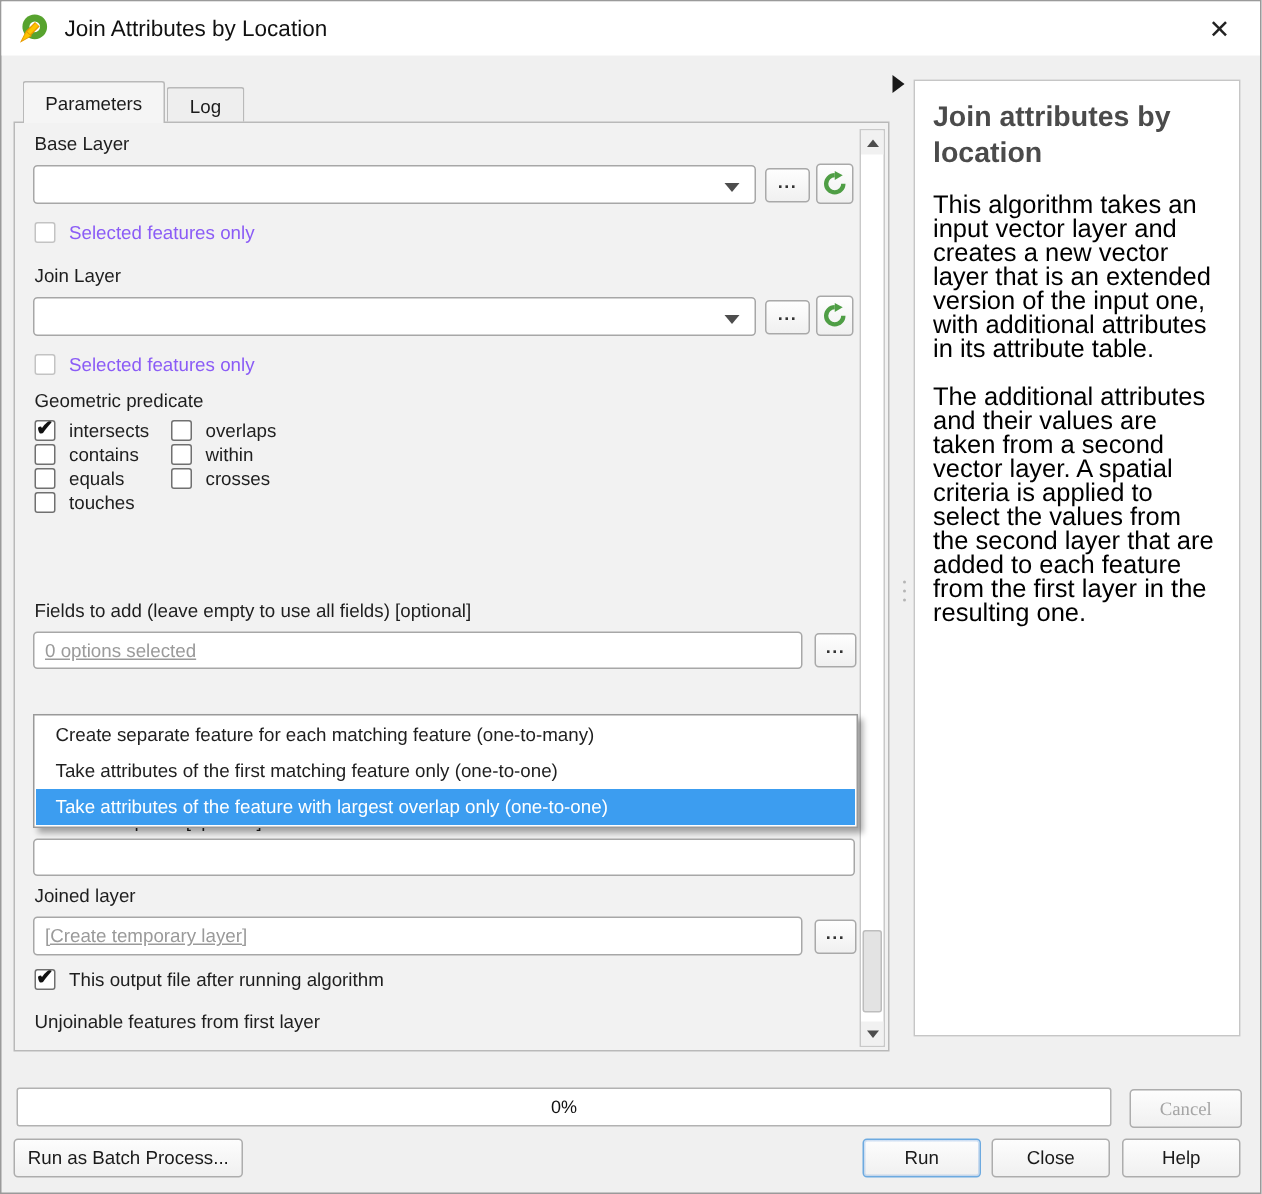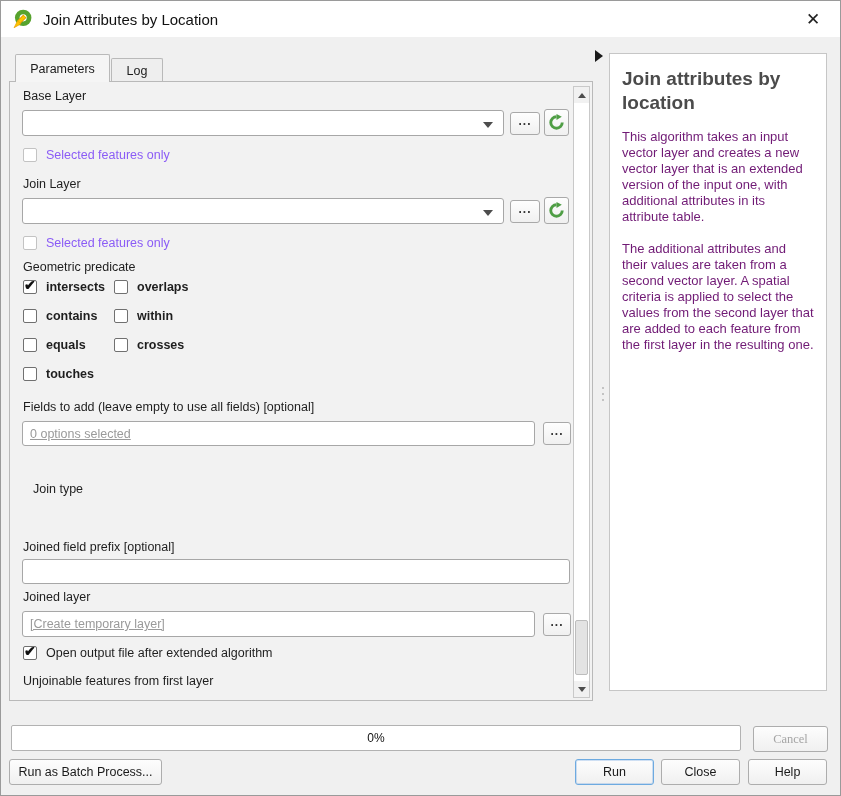--- a/index.html
+++ b/index.html
@@ -28,42 +28,42 @@
   .sbtn { position:absolute; background:linear-gradient(#fefefe,#f0f0f0); border:1px solid #a9a9a9; border-radius:3px; display:flex; align-items:center; justify-content:center; font-size:12px; color:#333; cursor:pointer; }
   .dots { letter-spacing:1px; font-weight:bold; padding-bottom:6px; }
   .iter svg { width:17px; height:17px; }
 
   
   .cbrow { display:flex; align-items:center; gap:9px; font-size:12.5px; color:#1e1e1e; }
   .cbbox { width:14px; height:14px; background:#fff; border:1px solid #707070; border-radius:2px; position:relative; flex:0 0 auto; }
   .cbrow.checked .cbbox::after { content:"\2714"; position:absolute; left:0px; top:-4px; font-size:14px; font-weight:bold; color:#111; }
   .cbrow.disabled { color:#8b5cf6; }
   .cbrow.disabled .cbbox { border-color:#c3c3c3; }
-  .predgrid { position:absolute; left:13px; top:198px; display:grid; grid-template-columns:91px 150px; row-gap:15px;font-weight:bold; }
+  .predgrid { position:absolute; left:13px; top:198px; display:grid; grid-template-columns:91px 150px; row-gap:2px; }
 
   
   .popup { position:absolute; left:12px; top:394px; width:550px; background:#fff; border:1px solid #9a9a9a; box-shadow:3px 3px 4px rgba(0,0,0,0.33); z-index:6; padding:1px; }
   .opt { height:24px; display:flex; align-items:center; padding:0 13px; font-size:12.5px; color:#1e1e1e; white-space:nowrap; cursor:pointer; }
   .opt.sel { background:#3c9df0; color:#fff; }
   .hiddenlbl { z-index:1; }
 
   
   .sbar { position:absolute; right:2px; top:4px; width:17px; height:612px; background:#fff; border:1px solid #c9c9c9; }
   .sbtnarrow { position:absolute; left:0; width:15px; height:16px; background:#f1f1f1; display:flex; align-items:center; justify-content:center; cursor:pointer; }
   .tri-up { width:0; height:0; border-left:4px solid transparent; border-right:4px solid transparent; border-bottom:5px solid #4d4d4d; }
   .tri-down { width:0; height:0; border-left:4px solid transparent; border-right:4px solid transparent; border-top:5px solid #4d4d4d; }
   .thumb { position:absolute; left:1px; width:13px; top:533px; height:55px; background:#e3e3e3; border:1px solid #bdbdbd; border-radius:2px; cursor:grab; }
 
   
   .collapse { position:absolute; left:594px; top:49px; width:0; height:0; border-top:6px solid transparent; border-bottom:6px solid transparent; border-left:8px solid #1a1a1a; cursor:pointer; }
   .splitdots { position:absolute; left:600px; top:386px; width:3px; height:34px; display:flex; flex-direction:column; gap:4px; align-items:center; }
   .splitdots i { width:2px; height:2px; background:#b5b5b5; border-radius:50%; }
   .helppanel { position:absolute; left:608px; top:52px; width:218px; height:638px; background:#ffffff; border:1px solid #c6c6c6; padding:13px 12px; overflow:hidden; }
   .helppanel h1 { font-size:19px; line-height:24px; color:#4b4b4b; font-weight:bold; margin-bottom:14px; }
-  .helppanel p { font-size:13px; line-height:16px; color:#701a75; margin-bottom:16px; }
+  .helppanel p { font-size:17px; line-height:16px; color:#000000; margin-bottom:16px; }
 
   
   .progress { position:absolute; left:10px; top:724px; width:730px; height:26px; background:#fff; border:1px solid #b2b2b2; border-radius:2px; display:flex; align-items:center; justify-content:center; font-size:12px; color:#111; }
   .pushbtn { position:absolute; height:26px; background:linear-gradient(#fdfdfd,#f0f0f0); border:1px solid #adadad; border-radius:3px; font-size:12.5px; color:#1a1a1a; display:flex; align-items:center; justify-content:center; cursor:pointer; }
   .pushbtn.disabled { color:#a5a5a5; }
   .pushbtn.focus { border:1px solid #6daae0; box-shadow:0 0 0 1px rgba(120,170,225,0.35) inset; }
 </style>
 </head>
 <body>
 
@@ -151,30 +151,35 @@
     </div>
 
     <span class="lbl" style="left:13px; top:318px;">Fields to add (leave empty to use all fields) [optional]</span>
     <div class="tinput placeholder" style="left:12px; top:339px; width:513px; height:25px;">0 options selected</div>
     <div class="sbtn dots" style="left:533px; top:340px; width:28px; height:23px;">...</div>
 
     <span class="lbl" style="left:23px; top:372px;margin-top:28px;">Join type</span>
 
     <span class="lbl hiddenlbl" style="left:13px; top:458px;">Joined field prefix [optional]</span>
 
+    <div class="popup">
+      <div class="opt">Create separate feature for each matching feature (one-to-many)</div>
+      <div class="opt">Take attributes of the first matching feature only (one-to-one)</div>
+      <div class="opt sel">Take attributes of the feature with largest overlap only (one-to-one)</div>
+    </div>
 
     <div class="tinput" style="left:12px; top:477px; width:548px; height:25px;"></div>
 
     <span class="lbl" style="left:13px; top:508px;">Joined layer</span>
     <div class="tinput placeholder" style="left:12px; top:529px; width:513px; height:26px;">[Create temporary layer]</div>
     <div class="sbtn dots" style="left:533px; top:531px; width:28px; height:23px;">...</div>
 
     <div class="cbrow checked" style="position:absolute; left:13px; top:564px;">
       <span class="cbbox"></span>
-      <span>Open output file after extended algorithm</span>
+      <span>This output file after running algorithm</span>
     </div>
 
     <span class="lbl" style="left:13px; top:592px;">Unjoinable features from first layer</span>
 
     <div class="sbar">
       <div class="sbtnarrow" style="top:0;">
           <span class="tri-up"></span>
         </div>
       <div class="thumb"></div>
       <div class="sbtnarrow" style="bottom:0;">

